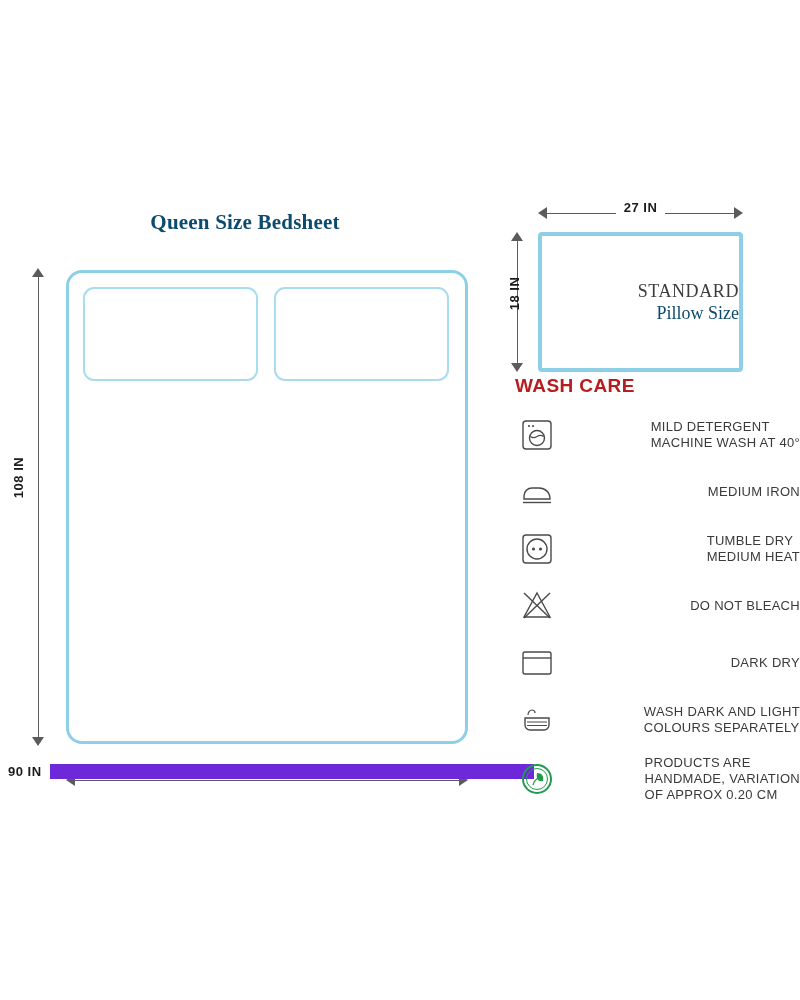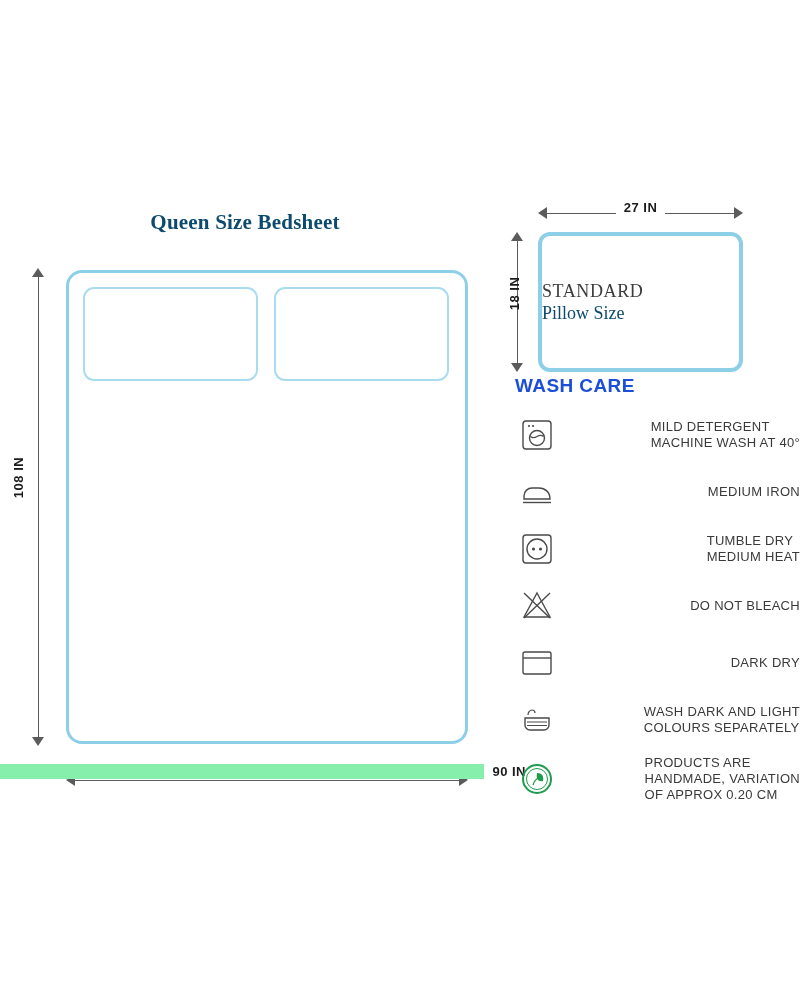--- a/index.html
+++ b/index.html
@@ -129,26 +129,26 @@
     border-bottom: 6px solid transparent;
   }
   #width-dim .arrow-left  { left: 0;  border-right: 9px solid #5b5b5b; }
   #width-dim .arrow-right { right: 0; border-left: 9px solid #5b5b5b; }
 
   #width-label {
     position: absolute;
     left: 0;
     top: 764px;
     width: 534px;
-    text-align: right;
+    text-align: left;
     font-size: 13px;
     font-weight: 700;
     letter-spacing: 0.5px;
     color: #1b1b1b;
-    background: #86efac;
+    background: #6d28d9;
   }
   #width-label span {
     background: #ffffff;
     padding: 0 8px;
   }
 
   
   #pillow-section {
     position: absolute;
     left: 500px;
@@ -158,26 +158,26 @@
     margin-top: 32px;
   }
 
   #pillow-shape {
     position: absolute;
     left: 38px;
     top: 40px;
     width: 205px;
     height: 140px;
     border: 4px solid #8ecfe8;
-    border-radius: 12px;
+    border-radius: 4px;
     background: #ffffff;
     box-sizing: border-box;
     display: flex;
     flex-direction: column;
-    align-items: flex-start;
+    align-items: flex-end;
     justify-content: center;
   }
   #pillow-shape .l1 {
     font-family: "Liberation Serif", serif;
     font-size: 18px;
     letter-spacing: 0.6px;
     color: #3c3c3c;
   }
   #pillow-shape .l2 {
     font-family: "Liberation Serif", serif;
@@ -254,21 +254,21 @@
   #wash-care-section {
     position: absolute;
     left: 515px;
     top: 375px;
     width: 285px;
   }
   #wash-care-title {
     font-size: 19px;
     font-weight: 700;
     letter-spacing: 0.4px;
-    color: #1d4ed8;
+    color: #b91c1c;
     margin-bottom: 16px;
   }
   .care-row {
     display: flex;
     align-items: center;
     margin-bottom: 13px;
     min-height: 44px;
     justify-content: space-between;
   }
   .care-icon {

